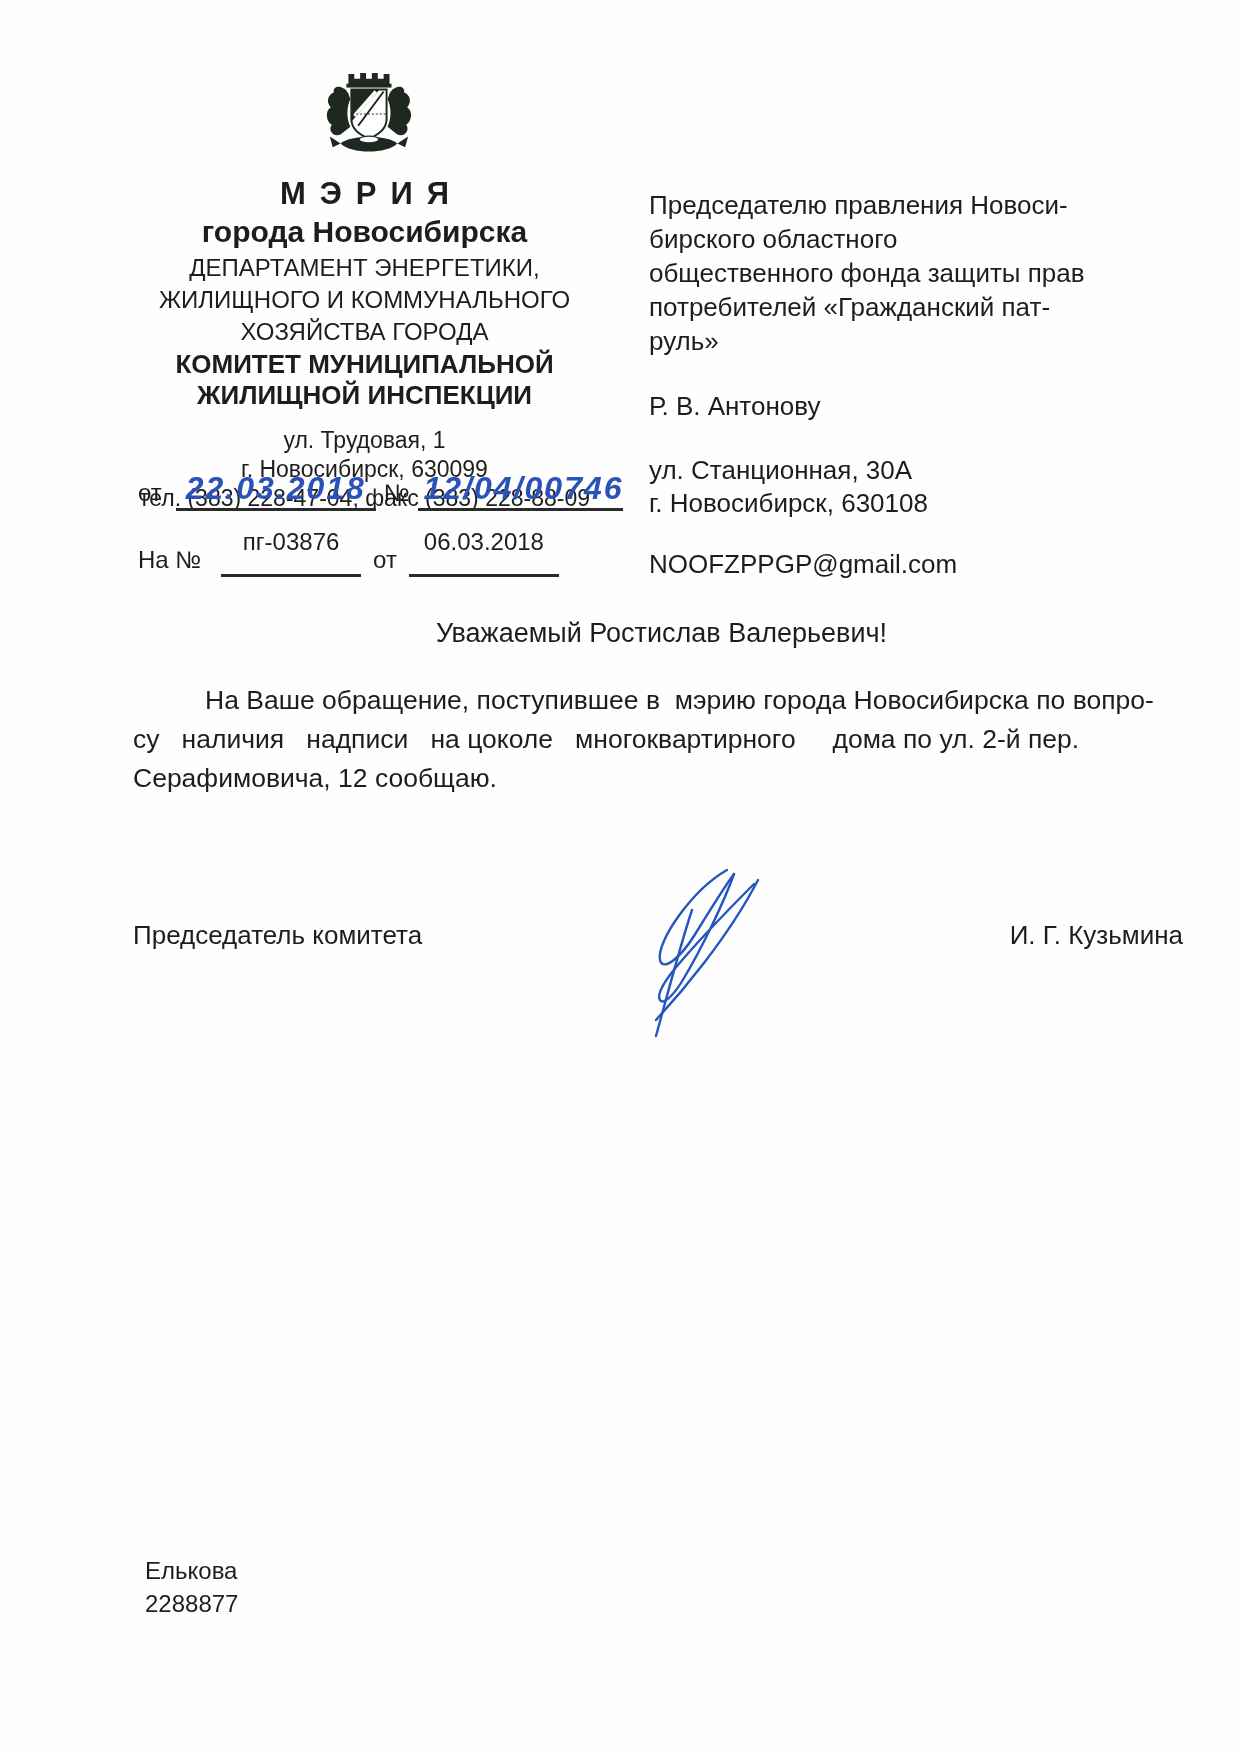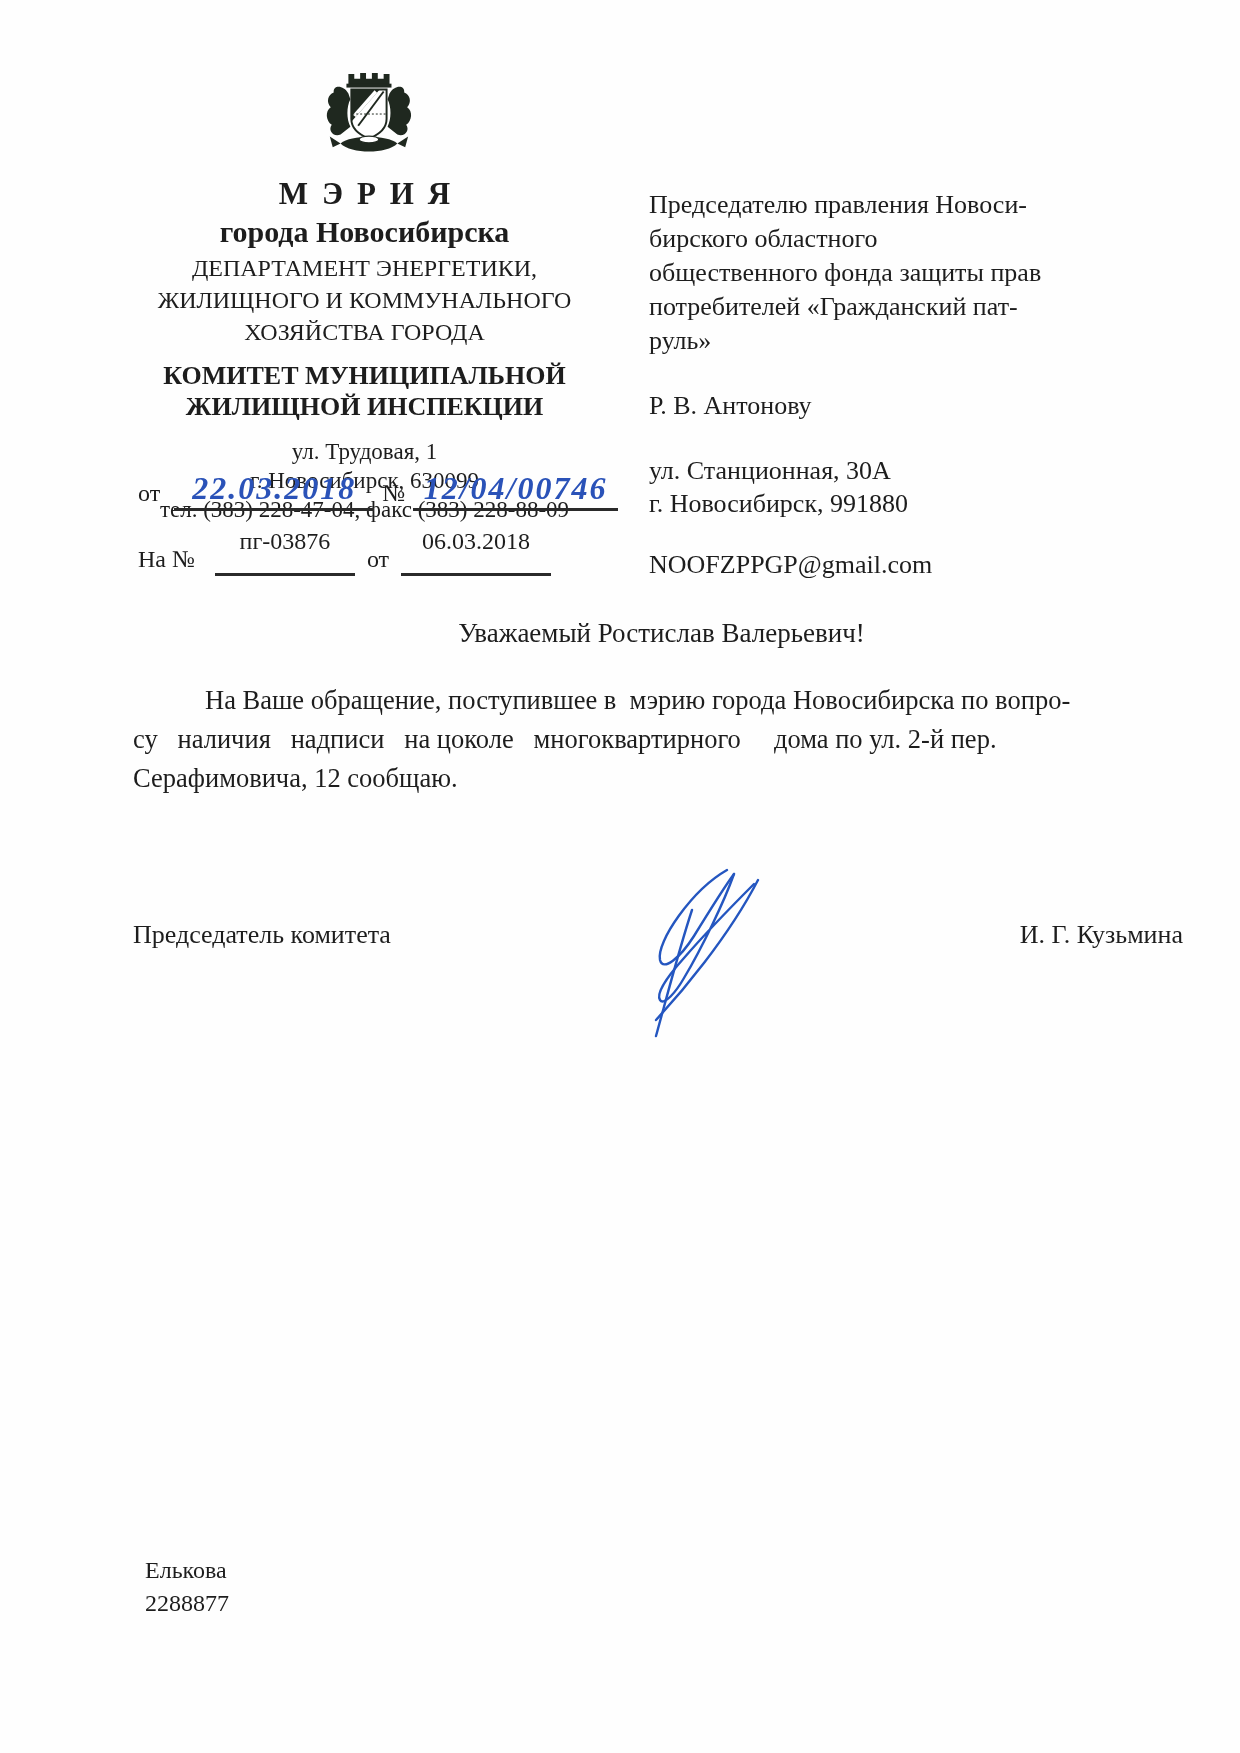--- a/index.html
+++ b/index.html
@@ -2,35 +2,35 @@
 <html><head>
 <meta charset="utf-8">
 <style>
   * { margin: 0; padding: 0; box-sizing: border-box; }
   html, body { background: #ffffff; }
   .page {
     position: relative;
     width: 1240px;
     height: 1753px;
     background: #fefefe;
-    font-family: Liberation Serif, serif;
+    font-family: Liberation Sans, sans-serif;
     color: #1d1d1d;
     overflow: hidden;
   }
   .ml { white-space: pre-line; }
 
   
   .emblem { position: absolute; left: 318px; top: 68px; width: 98px; height: 94px; }
 
   
   .sender-block { position: absolute; left: 112px; top: 176px; width: 505px; text-align: center; }
   .org1 { font-size: 31px; font-weight: bold; letter-spacing: 0.45em; text-indent: 0.45em; }
   .org2 { font-size: 30px; font-weight: bold; margin-top: 3px; }
   .dept { font-size: 24px; line-height: 32px; margin-top: 3px; }
-  .committee { font-size: 26px; font-weight: bold; line-height: 31px; margin-top: 12px; }
+  .committee { font-size: 26px; font-weight: bold; line-height: 31px; margin-top: 1px; }
   .addr { font-size: 23px; line-height: 29px; margin-top: 15px; }
   .phone { font-size: 23px; line-height: 29px; }
 
   
   .ref1 { position: absolute; left: 138px; top: 470px; width: 500px; display: flex; align-items: flex-end; font-size: 24px; }
   .ref1 .lbl { padding-bottom: 4px; }
   .hw {
     font-size: 32px;
     font-style: italic;
     font-weight: bold;
@@ -127,21 +127,21 @@
   </div>
 
   <div class="addressee">
     <div class="block ml">Председателю правления Новоси-
 бирского  областного
 общественного фонда защиты прав
 потребителей «Гражданский пат-
 руль»</div>
     <div class="name">Р. В. Антонову</div>
     <div class="addr2 ml">ул. Станционная, 30А
-г. Новосибирск, 991880</div>
+г. Новосибирск, 630108</div>
     <div class="email">NOOFZPPGP@gmail.com</div>
   </div>
 
   <div class="salutation">Уважаемый Ростислав Валерьевич!</div>
   <div class="para para1 ml">На Ваше обращение, поступившее в&nbsp; мэрию города Новосибирска по вопро-
 су&nbsp;&nbsp; наличия&nbsp;&nbsp; надписи&nbsp;&nbsp; на цоколе&nbsp;&nbsp; многоквартирного&nbsp;&nbsp;&nbsp;&nbsp; дома по ул. 2-й пер.
 Серафимовича, 12 сообщаю.</div>
 
   <div class="sig-title">Председатель комитета</div>
   <svg class="sig-scribble" viewBox="0 0 145 190" xmlns="http://www.w3.org/2000/svg">

